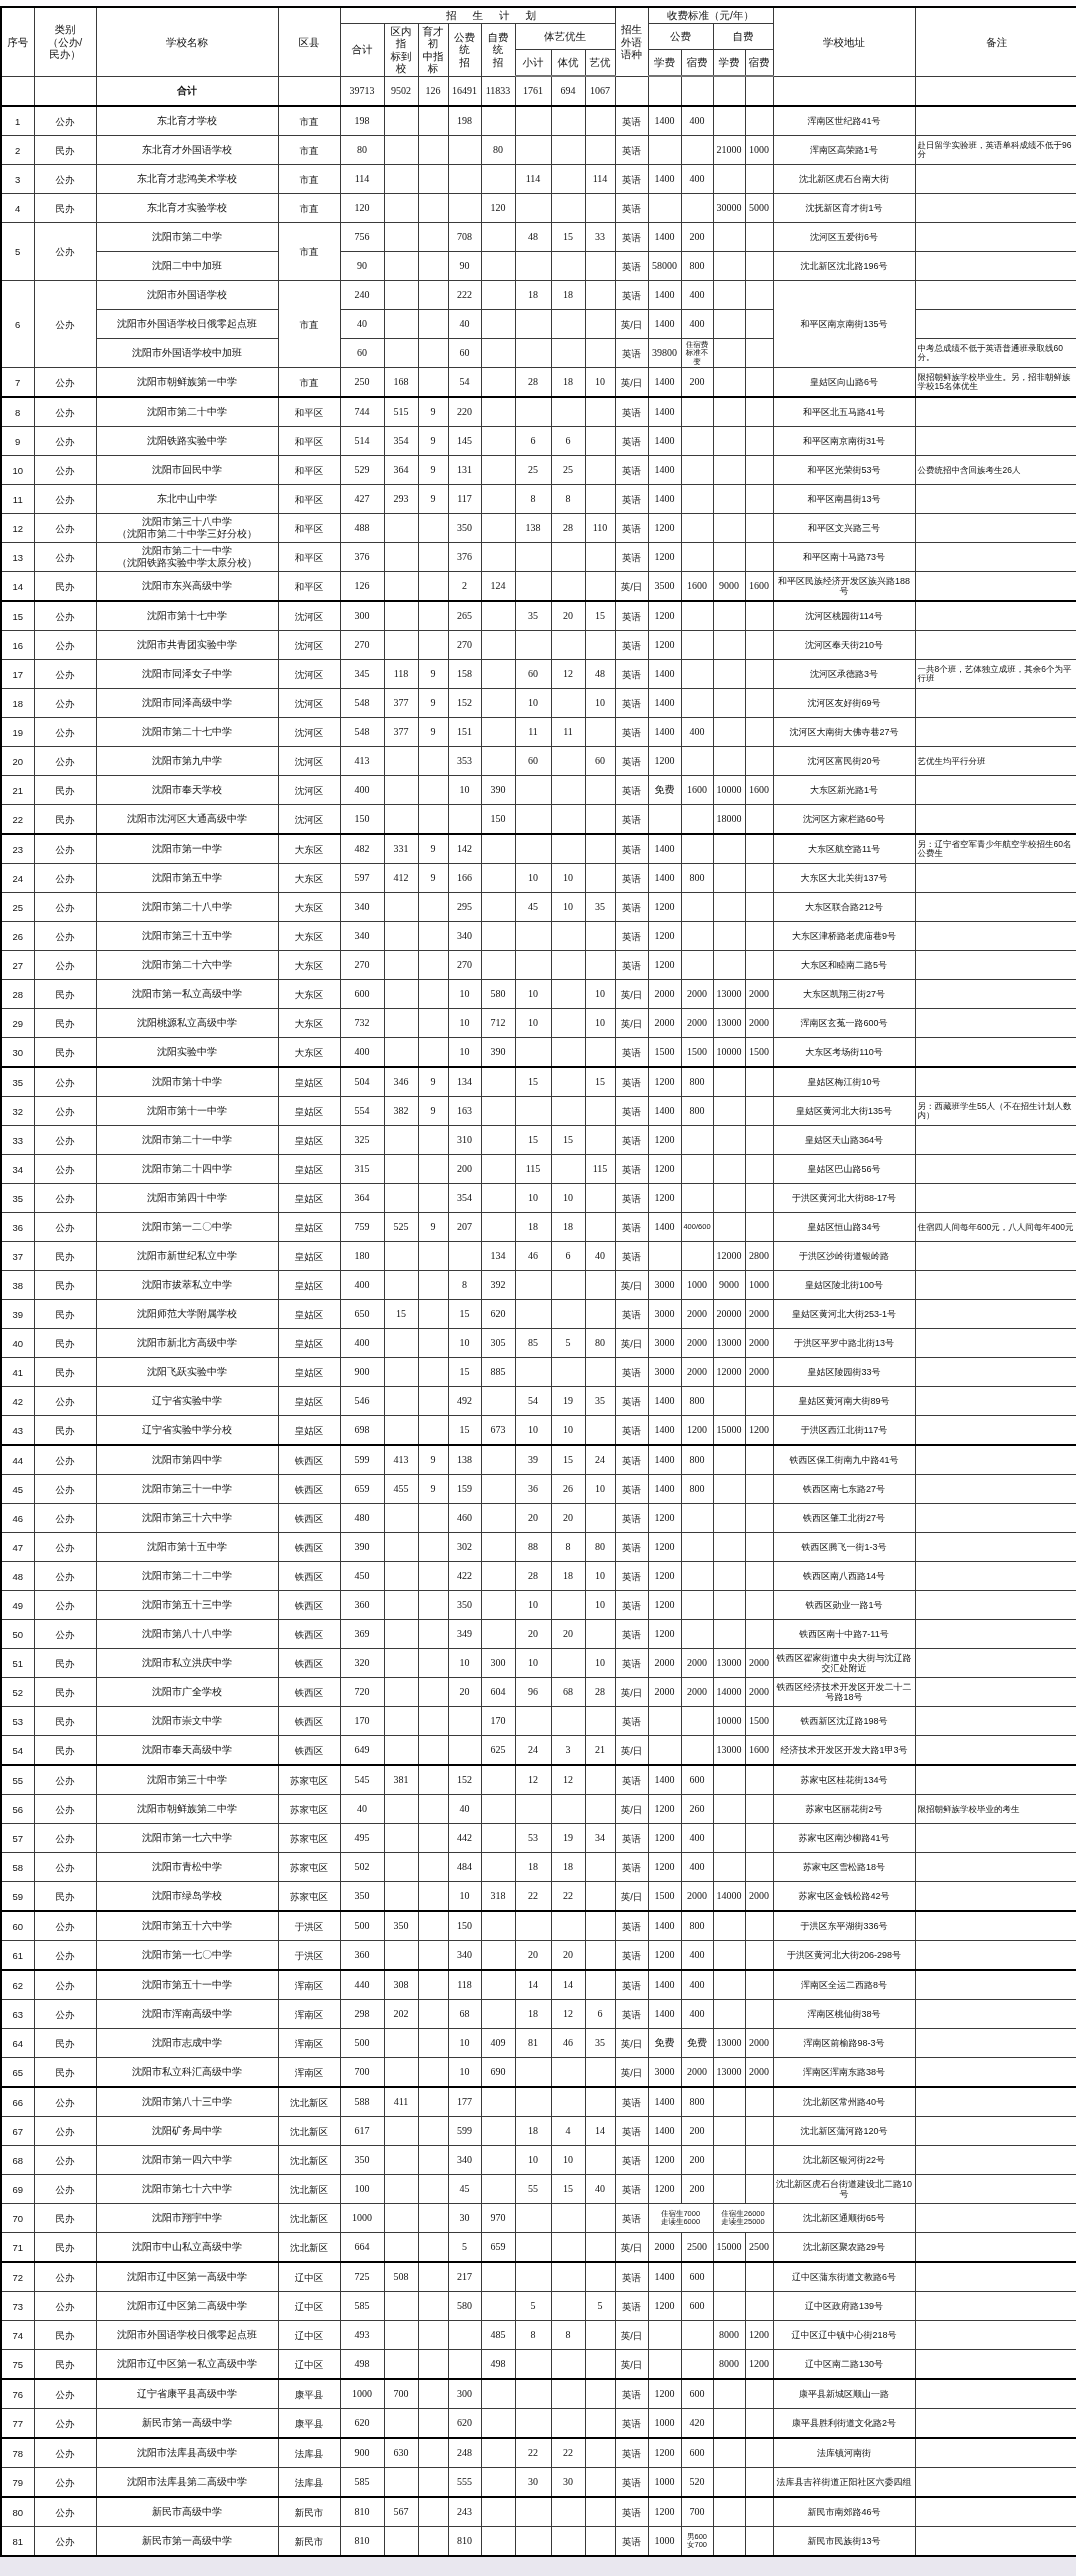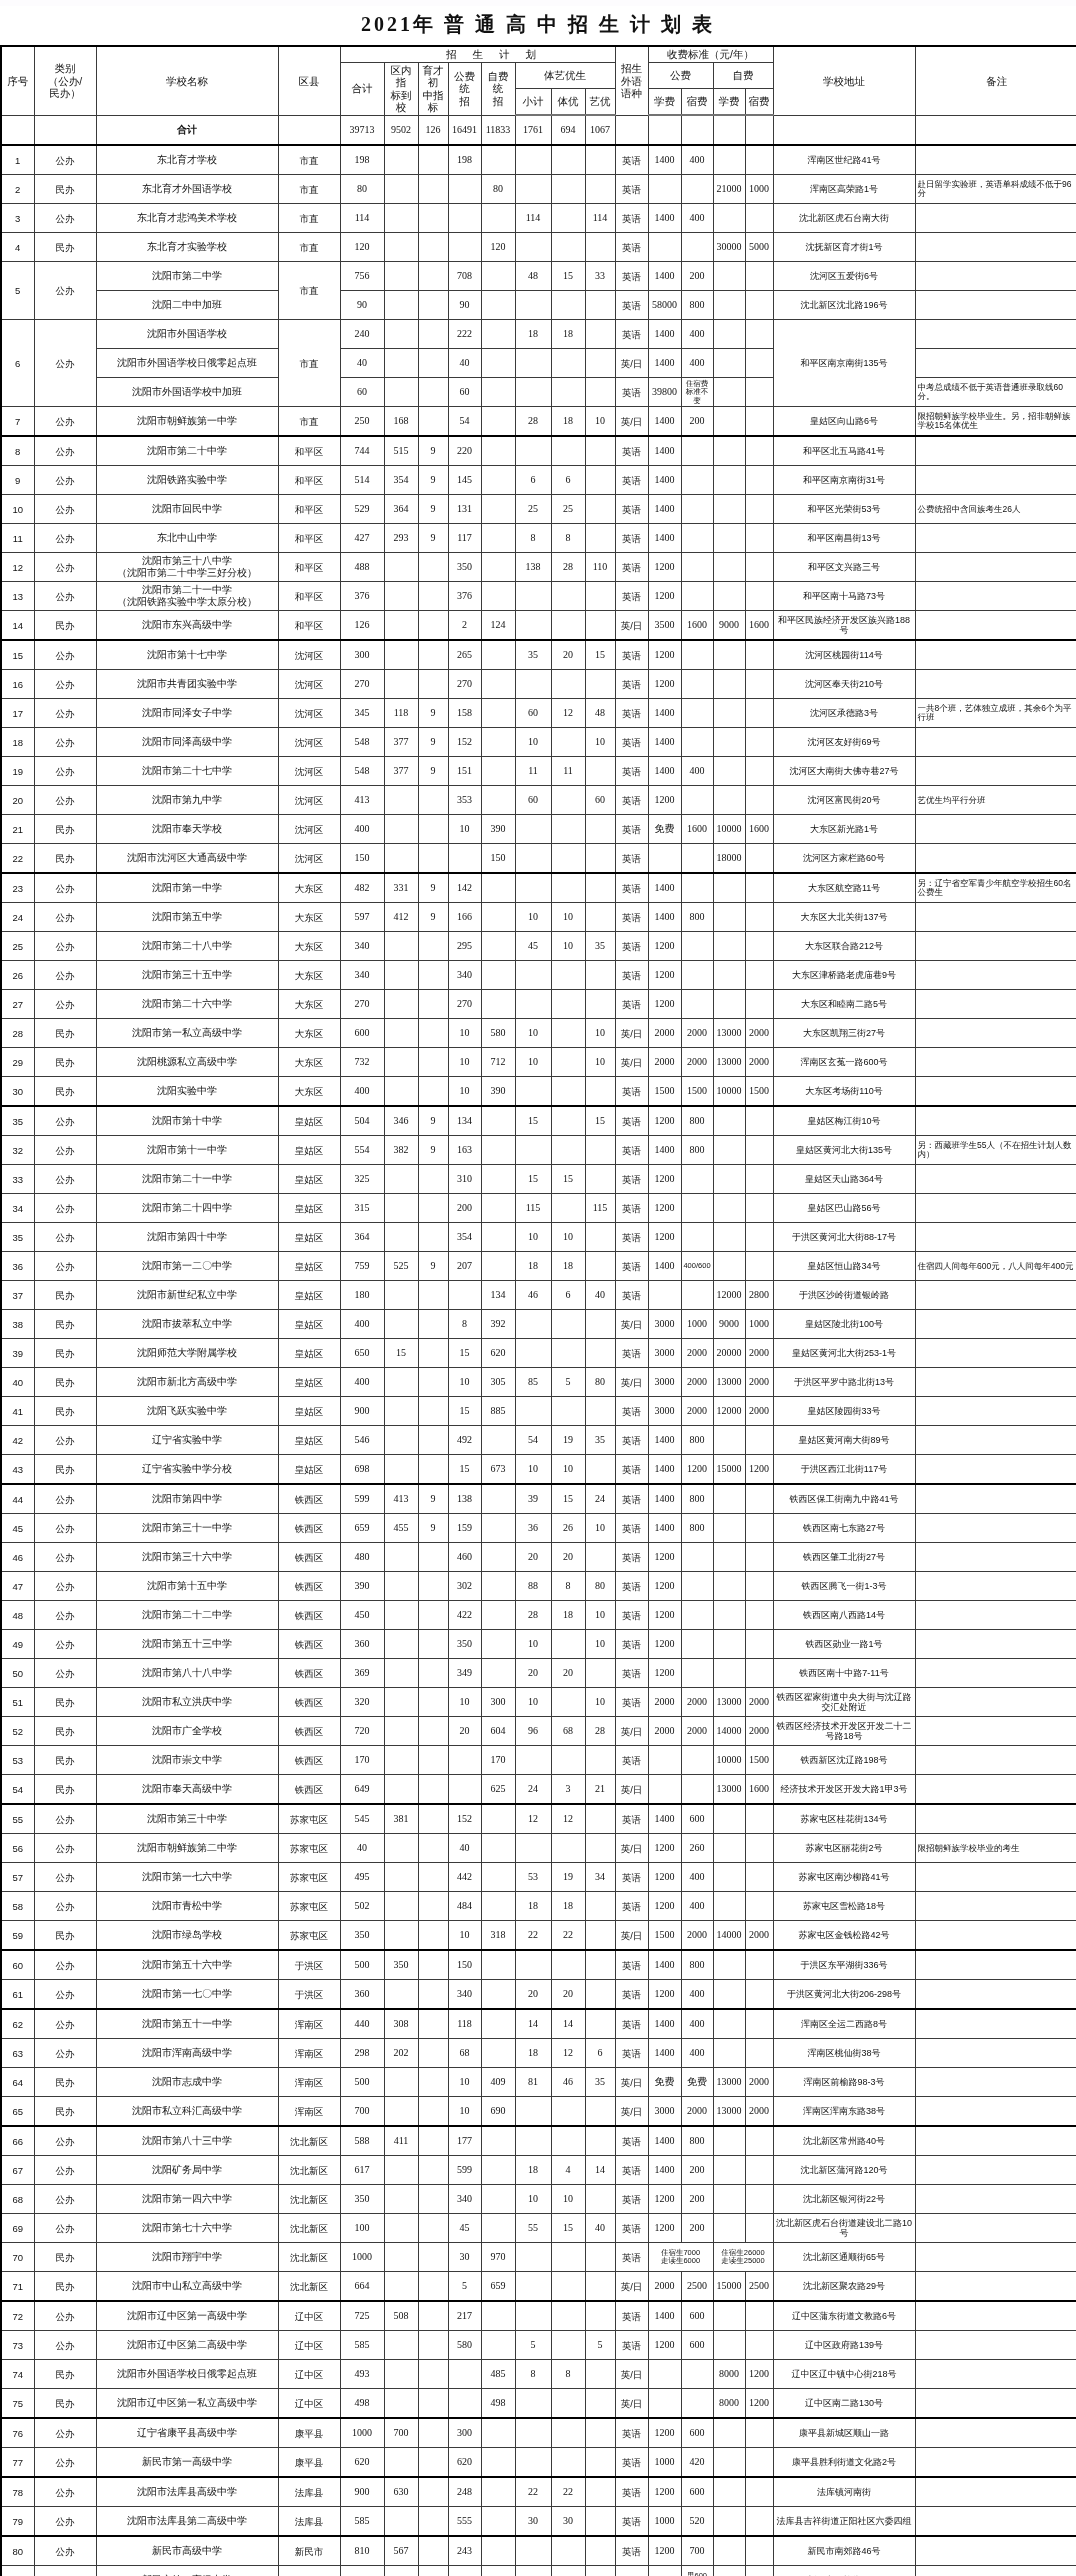--- a/index.html
+++ b/index.html
@@ -21,21 +21,20 @@
   td.c4,td.c5,td.c6,td.c7,td.c8,td.c9,td.c10,td.c11,td.c13,td.c14,td.c15,td.c16{font-family:"Liberation Serif",serif;font-size:10px;}
   .tiny{font-size:7.5px !important;line-height:1.1;white-space:pre-line;font-family:"Liberation Sans",sans-serif !important;}
   .nm2{font-size:9.5px;white-space:pre-line;}
   .bold{font-weight:bold;font-size:11px;}
   tr.thick td{border-top:2px solid #000;}
 </style>
 </head>
 <body>
 
 <div class="page">
-  <div class="title">2021年 普 通 高 中 招 生 计 划 表</div>
 
   <table>
     <colgroup>
       <col style="width:33px">
         <col style="width:62px">
         <col style="width:182px">
         <col style="width:62px">
       <col style="width:44px">
         <col style="width:34px">
         <col style="width:30px">

